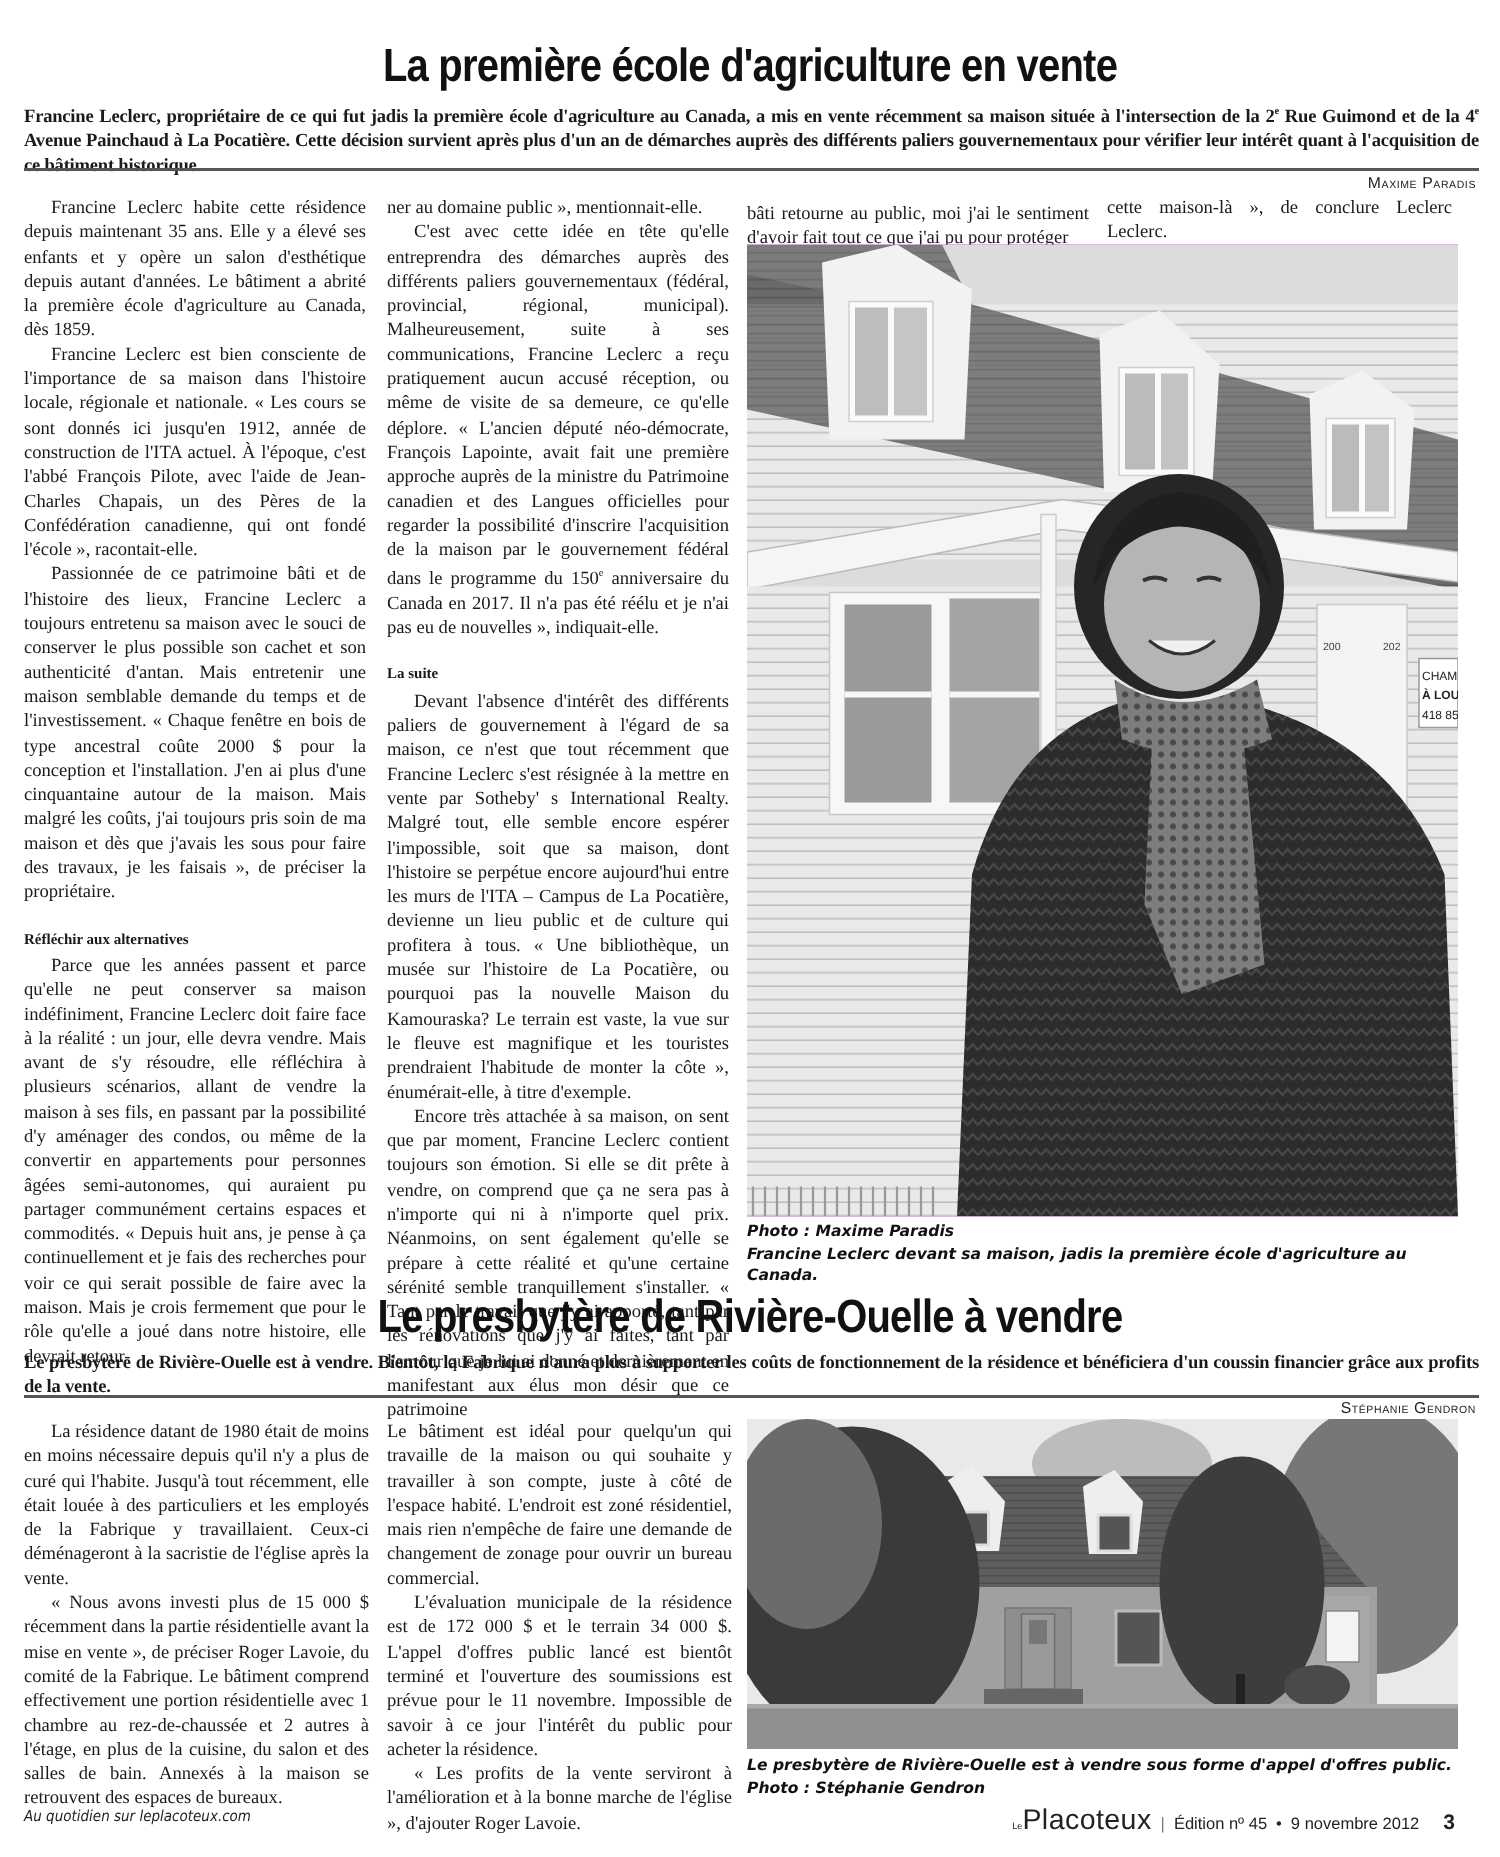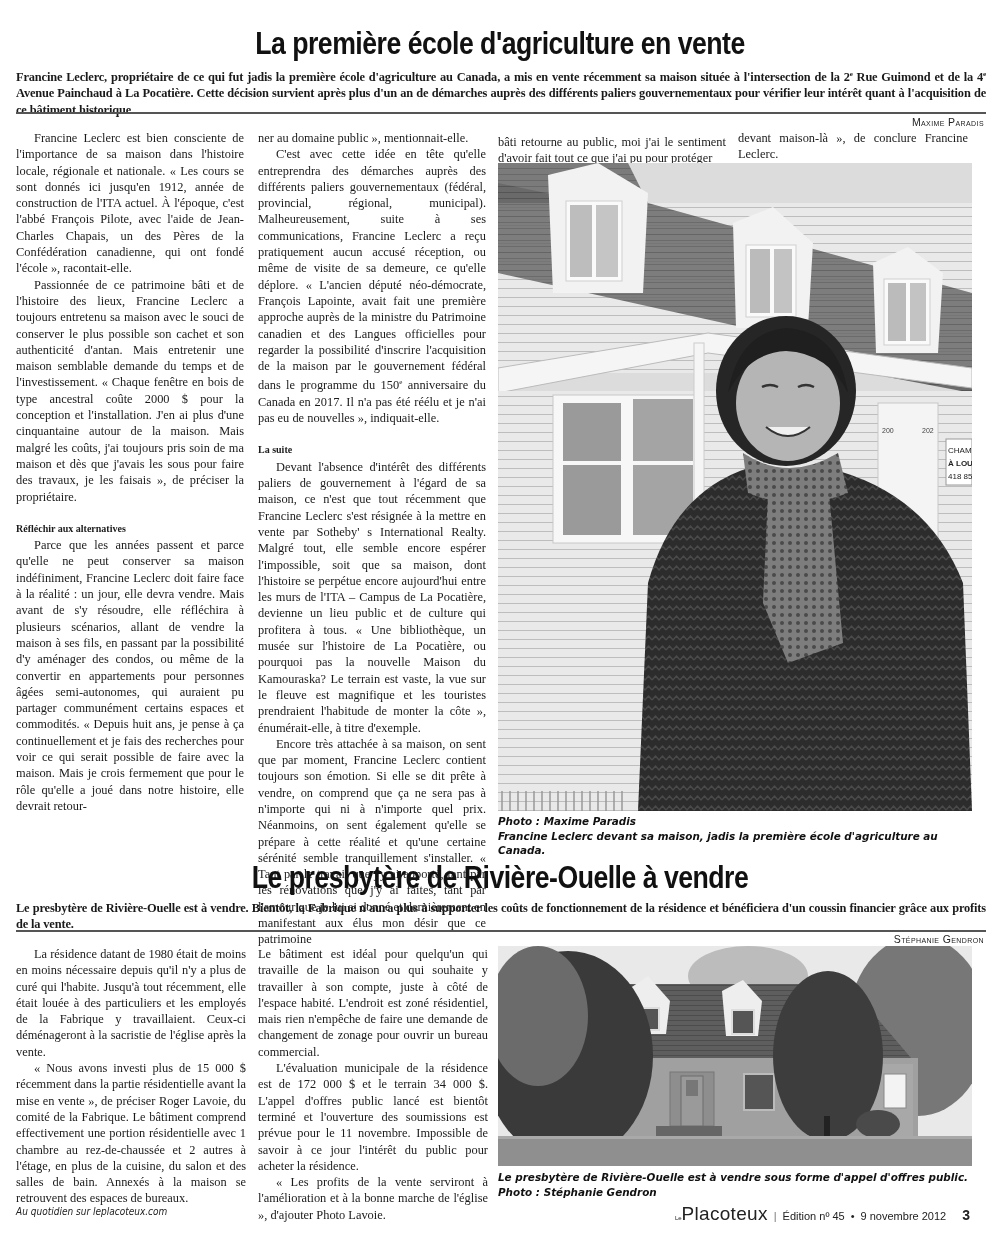--- a/index.html
+++ b/index.html
@@ -56,39 +56,40 @@
 
 <h1 class="headline" style="top:26px;">La première école d'agriculture en vente</h1>
 
 <div class="lead" style="top:66px;">
   <span>Francine Leclerc, propriétaire de ce qui fut jadis la première école d'agriculture au Canada, a mis en vente récemment sa maison située à l'intersection de la 2</span><sup style="font-size:7px">e</sup><span> Rue Guimond et de la 4</span><sup style="font-size:7px">e</sup><span> Avenue Painchaud à La Pocatière. Cette décision survient après plus d'un an de démarches auprès des différents paliers gouvernementaux pour vérifier leur intérêt quant à l'acquisition de ce bâtiment historique.</span>
 </div>
 <div class="rule" style="top:112px;"></div>
 <div class="byline" style="top:116px;">Maxime Paradis</div>
 
 <div class="col" style="left:16px; top:130px; width:228px;">
+  <p>Francine Leclerc habite cette résidence depuis maintenant 35 ans. Elle y a élevé ses enfants et y opère un salon d'esthétique depuis autant d'années. Le bâtiment a abrité la première école d'agriculture au Canada, dès 1859.</p>
   <p>Francine Leclerc est bien consciente de l'importance de sa maison dans l'histoire locale, régionale et nationale. « Les cours se sont donnés ici jusqu'en 1912, année de construction de l'ITA actuel. À l'époque, c'est l'abbé François Pilote, avec l'aide de Jean-Charles Chapais, un des Pères de la Confédération canadienne, qui ont fondé l'école », racontait-elle.</p>
   <p>Passionnée de ce patrimoine bâti et de l'histoire des lieux, Francine Leclerc a toujours entretenu sa maison avec le souci de conserver le plus possible son cachet et son authenticité d'antan. Mais entretenir une maison semblable demande du temps et de l'investissement. « Chaque fenêtre en bois de type ancestral coûte 2000 $ pour la conception et l'installation. J'en ai plus d'une cinquantaine autour de la maison. Mais malgré les coûts, j'ai toujours pris soin de ma maison et dès que j'avais les sous pour faire des travaux, je les faisais », de préciser la propriétaire.</p>
   <h3>Réfléchir aux alternatives</h3>
   <p>Parce que les années passent et parce qu'elle ne peut conserver sa maison indéfiniment, Francine Leclerc doit faire face à la réalité : un jour, elle devra vendre. Mais avant de s'y résoudre, elle réfléchira à plusieurs scénarios, allant de vendre la maison à ses fils, en passant par la possibilité d'y aménager des condos, ou même de la convertir en appartements pour personnes âgées semi-autonomes, qui auraient pu partager communément certains espaces et commodités. « Depuis huit ans, je pense à ça continuellement et je fais des recherches pour voir ce qui serait possible de faire avec la maison. Mais je crois fermement que pour le rôle qu'elle a joué dans notre histoire, elle devrait retour-</p>
 </div>
 
 <div class="col" style="left:258px; top:130px; width:228px;">
   <p class="noindent">ner au domaine public », mentionnait-elle.</p>
   <p><span>C'est avec cette idée en tête qu'elle entreprendra des démarches auprès des différents paliers gouvernementaux (fédéral, provincial, régional, municipal). Malheureusement, suite à ses communications, Francine Leclerc a reçu pratiquement aucun accusé réception, ou même de visite de sa demeure, ce qu'elle déplore. « L'ancien député néo-démocrate, François Lapointe, avait fait une première approche auprès de la ministre du Patrimoine canadien et des Langues officielles pour regarder la possibilité d'inscrire l'acquisition de la maison par le gouvernement fédéral dans le programme du 150</span><sup style="font-size:7px">e</sup><span> anniversaire du Canada en 2017. Il n'a pas été réélu et je n'ai pas eu de nouvelles », indiquait-elle.</span></p>
   <h3>La suite</h3>
   <p>Devant l'absence d'intérêt des différents paliers de gouvernement à l'égard de sa maison, ce n'est que tout récemment que Francine Leclerc s'est résignée à la mettre en vente par Sotheby' s International Realty. Malgré tout, elle semble encore espérer l'impossible, soit que sa maison, dont l'histoire se perpétue encore aujourd'hui entre les murs de l'ITA – Campus de La Pocatière, devienne un lieu public et de culture qui profitera à tous. « Une bibliothèque, un musée sur l'histoire de La Pocatière, ou pourquoi pas la nouvelle Maison du Kamouraska? Le terrain est vaste, la vue sur le fleuve est magnifique et les touristes prendraient l'habitude de monter la côte », énumérait-elle, à titre d'exemple.</p>
   <p>Encore très attachée à sa maison, on sent que par moment, Francine Leclerc contient toujours son émotion. Si elle se dit prête à vendre, on comprend que ça ne sera pas à n'importe qui ni à n'importe quel prix. Néanmoins, on sent également qu'elle se prépare à cette réalité et qu'une certaine sérénité semble tranquillement s'installer. « Tant par le travail que j'y ai apporté, tant par les rénovations que j'y ai faites, tant par l'amour que je lui ai donné et dernièrement en manifestant aux élus mon désir que ce patrimoine</p>
 </div>
 
 <div class="col" style="left:498px; top:134px; width:228px;">
   <p class="noindent">bâti retourne au public, moi j'ai le sentiment d'avoir fait tout ce que j'ai pu pour protéger</p>
 </div>
 <div class="col" style="left:738px; top:130px; width:230px;">
-  <p class="noindent">devant maison-là », de conclure Francine Leclerc.</p>
+  <p class="noindent">cette maison-là », de conclure Leclerc Leclerc.</p>
 </div>
 
 <div class="photo" style="left:498px; top:163px; width:474px; height:648px; background:#d946ef;" title="Francine Leclerc smiling in front of her white clapboard house with dormers">
   <svg width="474" height="648" viewBox="0 0 474 648">
     <defs>
       <pattern id="siding" width="20" height="9" patternUnits="userSpaceOnUse">
         <rect width="20" height="9" fill="#e9e9e9"></rect>
         <line x1="0" y1="8.5" x2="20" y2="8.5" stroke="#bdbdbd" stroke-width="1"></line>
       </pattern>
       <pattern id="shingles" width="8" height="6" patternUnits="userSpaceOnUse">
@@ -193,21 +194,21 @@
 <div class="rule" style="top:930px;"></div>
 <div class="byline" style="top:933px;">Stéphanie Gendron</div>
 
 <div class="col" style="left:16px; top:946px; width:230px;">
   <p>La résidence datant de 1980 était de moins en moins nécessaire depuis qu'il n'y a plus de curé qui l'habite. Jusqu'à tout récemment, elle était louée à des particuliers et les employés de la Fabrique y travaillaient. Ceux-ci déménageront à la sacristie de l'église après la vente.</p>
   <p>« Nous avons investi plus de 15 000 $ récemment dans la partie résidentielle avant la mise en vente », de préciser Roger Lavoie, du comité de la Fabrique. Le bâtiment comprend effectivement une portion résidentielle avec 1 chambre au rez-de-chaussée et 2 autres à l'étage, en plus de la cuisine, du salon et des salles de bain. Annexés à la maison se retrouvent des espaces de bureaux.</p>
 </div>
 <div class="col" style="left:258px; top:946px; width:230px;">
   <p class="noindent">Le bâtiment est idéal pour quelqu'un qui travaille de la maison ou qui souhaite y travailler à son compte, juste à côté de l'espace habité. L'endroit est zoné résidentiel, mais rien n'empêche de faire une demande de changement de zonage pour ouvrir un bureau commercial.</p>
   <p>L'évaluation municipale de la résidence est de 172 000 $ et le terrain 34 000 $. L'appel d'offres public lancé est bientôt terminé et l'ouverture des soumissions est prévue pour le 11 novembre. Impossible de savoir à ce jour l'intérêt du public pour acheter la résidence.</p>
-  <p>« Les profits de la vente serviront à l'amélioration et à la bonne marche de l'église », d'ajouter Photo Lavoie.</p>
+  <p>« Les profits de la vente serviront à l'amélioration et à la bonne marche de l'église », d'ajouter Roger Lavoie.</p>
 </div>
 
 <div class="photo" style="left:498px; top:946px; width:474px; height:220px;" title="Presbytery house with two dormers surrounded by trees">
   <svg width="474" height="220" viewBox="0 0 474 220">
     <defs>
       <pattern id="shingles2" width="6" height="5" patternUnits="userSpaceOnUse">
         <rect width="6" height="5" fill="#5e5e5e"></rect>
         <line x1="0" y1="4.5" x2="6" y2="4.5" stroke="#4c4c4c"></line>
       </pattern>
     </defs>

